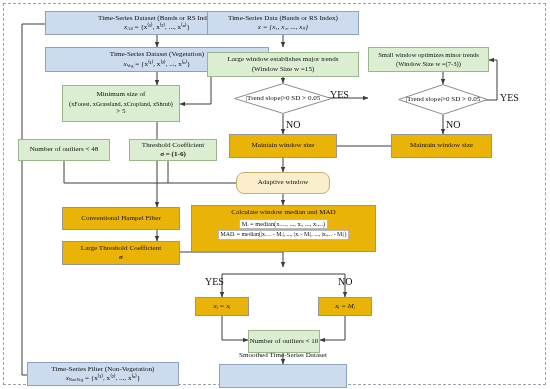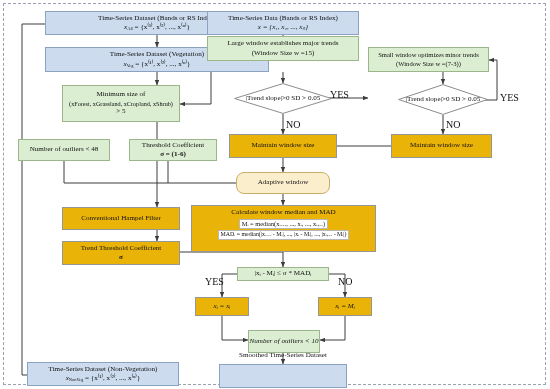--- a/index.html
+++ b/index.html
@@ -162,35 +162,35 @@
   <div class="node green" style="left:129px;top:139px;width:88px;height:22px;">
     <span class="ln">Threshold Coefficient</span>
     <span class="ln2 bd">σ = (1-6)</span>
   </div>
 
   <div class="node white" style="left:62px;top:207px;width:118px;height:23px;text-align:center;">
     <span class="ln">Conventional Hampel Filter</span>
   </div>
 
   <div class="node white" style="left:62px;top:241px;width:118px;height:24px;">
-    <span class="ln">Trend Threshold Coefficient</span>
+    <span class="ln">Large Threshold Coefficient</span>
     <span class="ln2 bd">σ</span>
   </div>
 
   <div class="node blue" style="left:27px;top:362px;width:152px;height:24px;">
-    <span class="ln">Time-Series Dataset (Non-Vegetation)</span>
+    <span class="ln">Time-Series Filter (Non-Vegetation)</span>
     <span class="ln2"><i class="it">x</i><sub>NonVeg</sub><span> = {x⁽¹⁾, x⁽²⁾, ..., x⁽ⁿ⁾}</span></span>
   </div>
 
   <div class="node blue" style="left:207px;top:11px;width:152px;height:24px;">
     <span class="ln">Time-Series Data (Bands or RS Index)</span>
     <span class="ln2 it">x = {x₁, x₂, ..., xₙ}</span>
   </div>
 
-  <div class="node green" style="left:207px;top:36px;width:152px;height:25px;">
+  <div class="node green" style="left:207px;top:52px;width:152px;height:25px;">
     <span class="ln">Large window establishes major trends</span>
     <span class="ln2">(Window Size w =15)</span>
   </div>
 
   <div class="diamond" style="left:234px;top:83px;width:98px;height:31px;">
     <svg class="dshape" viewBox="0 0 98 31" preserveAspectRatio="none">
       <polygon points="49,0.6 97.4,15.5 49,30.4 0.6,15.5" fill="#ffffff" stroke="#8c8c8c" stroke-width="1"></polygon>
     </svg>
     <div class="dtext">
       <span class="ln">|Trend slope|&gt;0</span>
@@ -224,33 +224,30 @@
   <div class="node yellow" style="left:236px;top:172px;width:94px;height:22px;">
     <span class="ln">Adaptive window</span>
   </div>
 
   <div class="node white" style="left:191px;top:205px;width:185px;height:47px;justify-content:flex-start;padding-top:2px;">
     <span class="ln">Calculate window median and MAD</span>
     <span class="formula" style="margin-top:2px;">Mᵢ = median(xᵢ₋ᵥᵥ, ..., xᵢ, ..., xᵢ₊ᵥᵥ)</span>
     <span class="formula" style="font-size:5.9px;">MADᵢ = median(|xᵢ₋ᵥᵥ - Mᵢ|, ..., |xᵢ - Mᵢ|, ..., |xᵢ₊ᵥᵥ - Mᵢ|)</span>
   </div>
 
-  <div class="node green" style="left:237px;top:267px;width:92px;height:14px;">
-    <span class="ln">|xᵢ - Mᵢ| ≤ σ * MADᵢ</span>
-  </div>
 
   <div class="node white" style="left:195px;top:297px;width:54px;height:19px;">
     <span class="ln it">xᵢ = xᵢ</span>
   </div>
 
   <div class="node white" style="left:318px;top:297px;width:54px;height:19px;">
     <span class="ln it">xᵢ = Mᵢ</span>
   </div>
 
-  <div class="node green" style="left:248px;top:330px;width:72px;height:23px;font-style:italic;">
+  <div class="node green" style="left:248px;top:330px;width:72px;height:23px;">
     <span class="ln">Number of outliers &lt; 10</span>
   </div>
 
   <div class="node blue" style="left:219px;top:364px;width:128px;height:24px;gap:32px;">
     <span class="ln">Smoothed Time-Series Dataset</span>
     <span class="ln2">(Vegetation)</span>
   </div>
 
   <span class="lbl" style="left:330px;top:89px;">YES</span>
   <span class="lbl" style="left:286px;top:119px;">NO</span>

